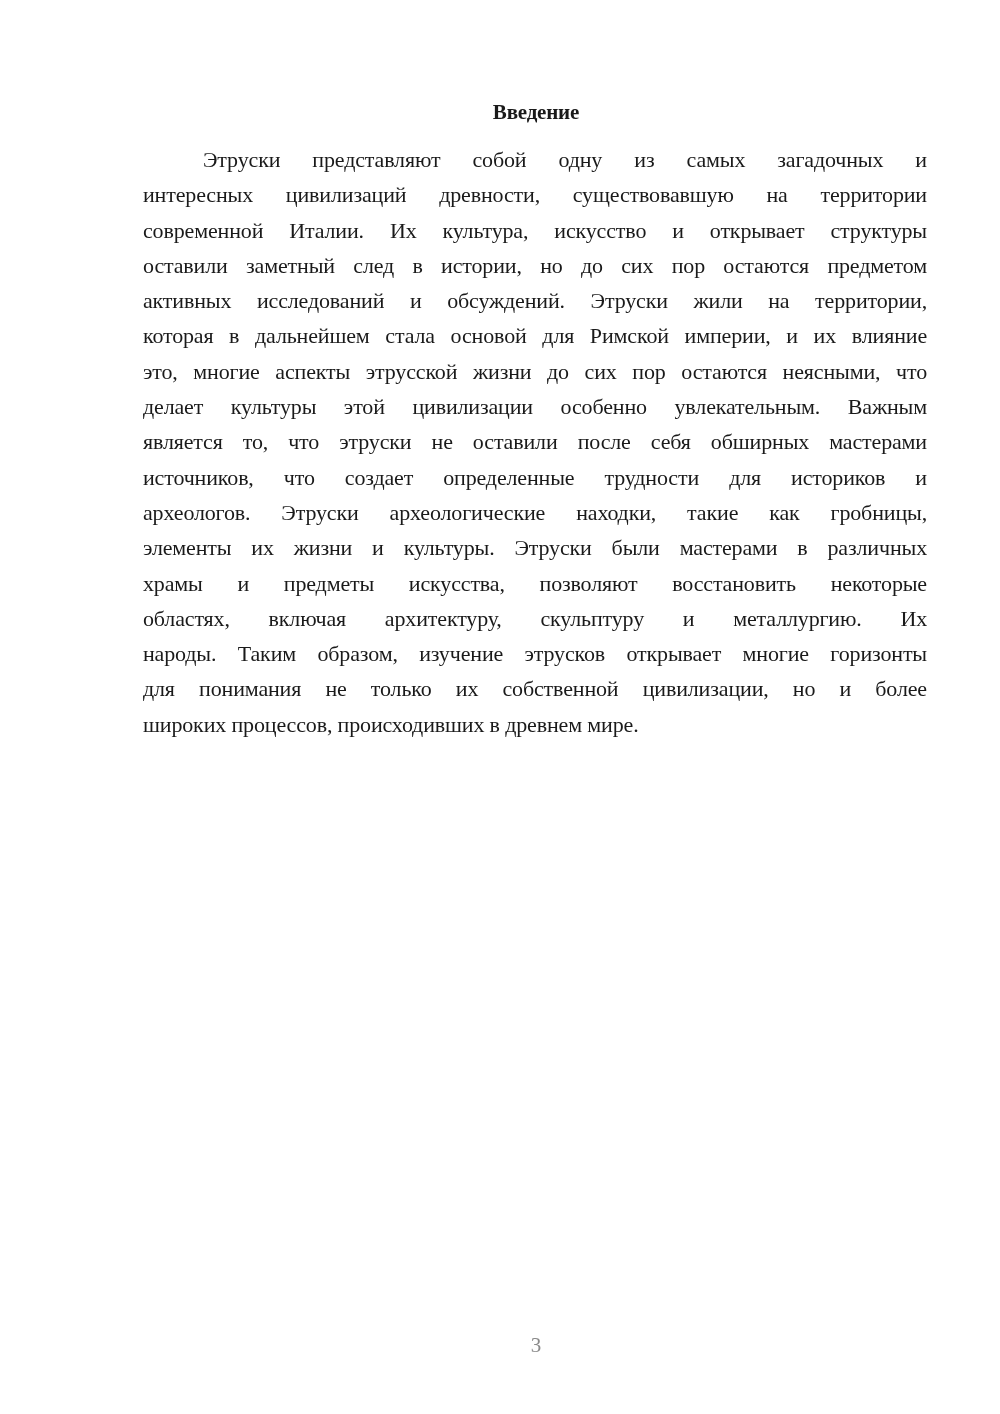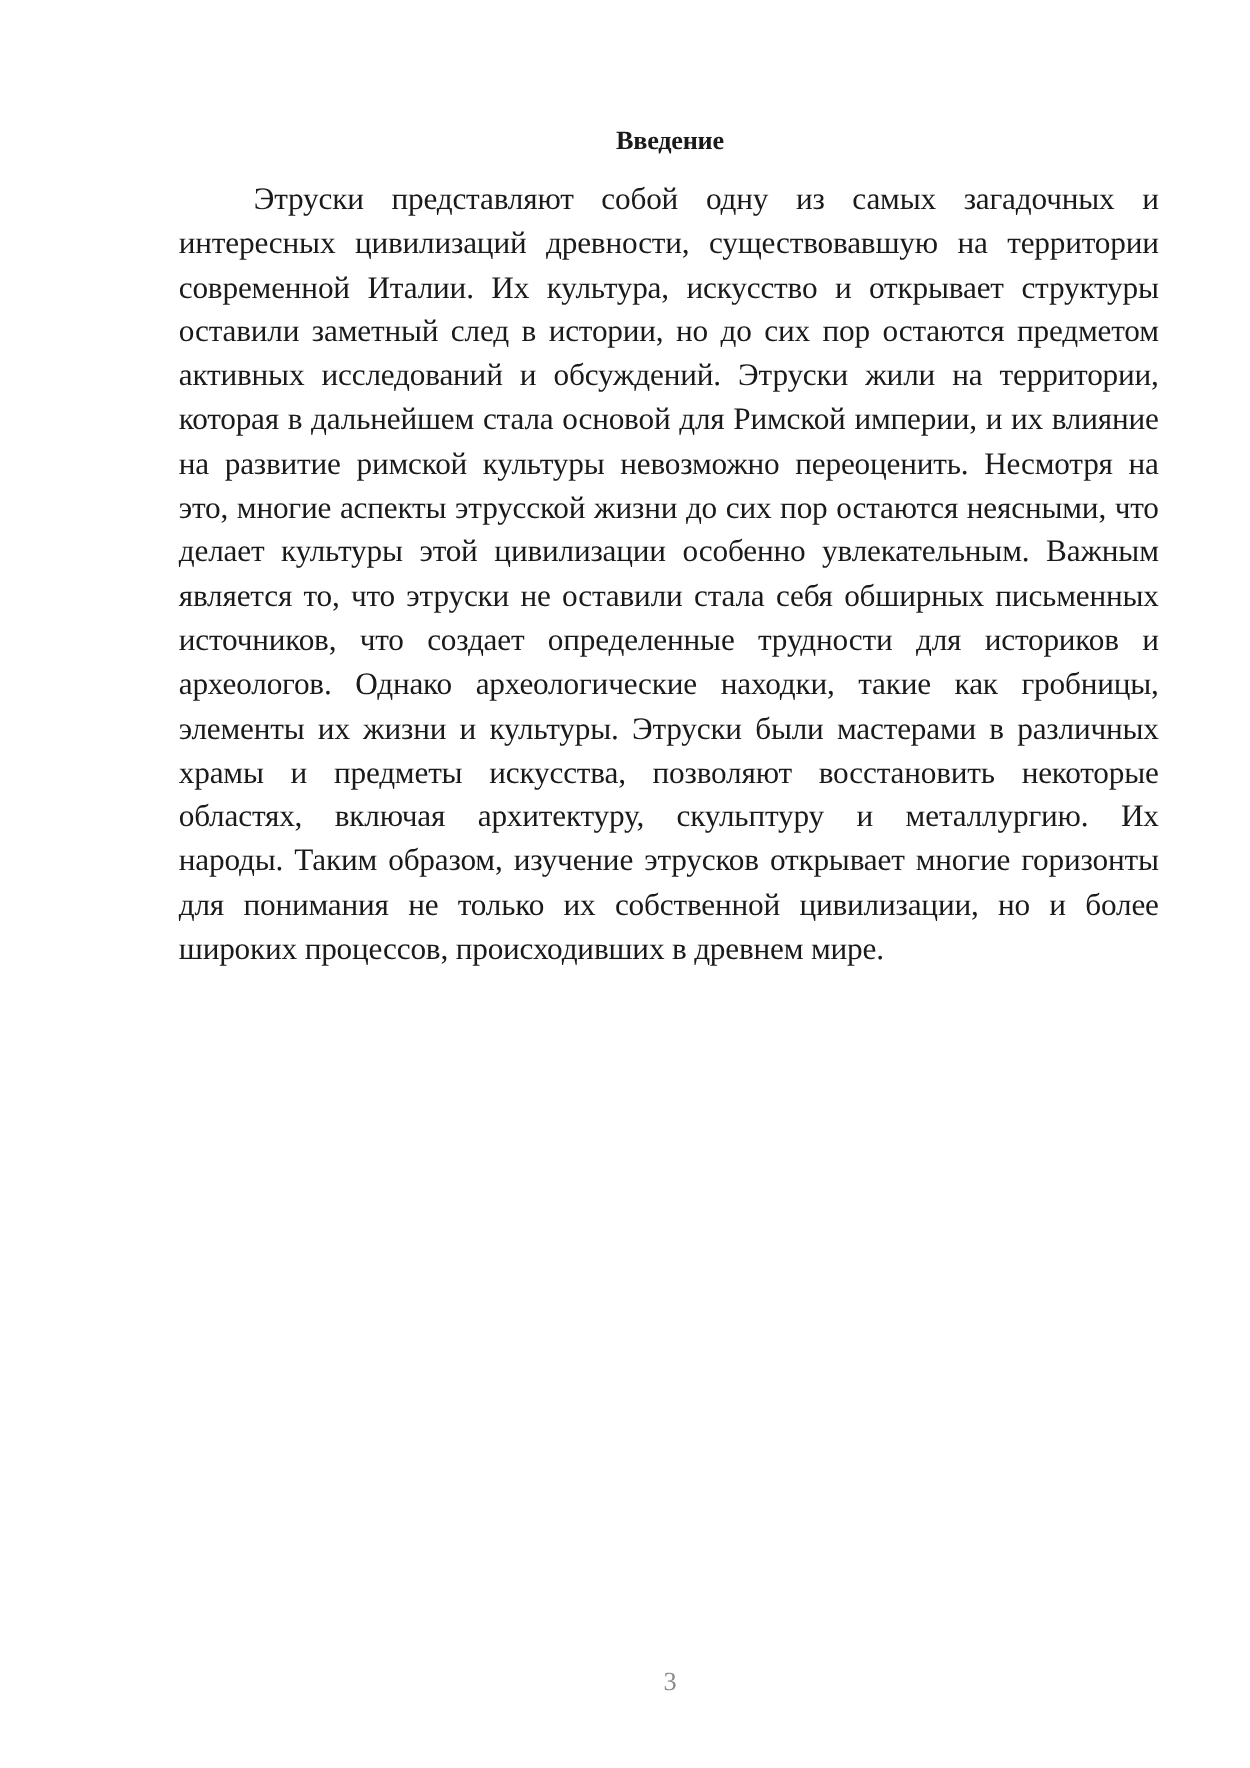--- a/index.html
+++ b/index.html
@@ -2,46 +2,45 @@
 <html><head>
 <meta charset="utf-8">
 <style>
   html, body { margin: 0; padding: 0; background: #ffffff; }
   body { width: 1000px; height: 1414px; position: relative; overflow: hidden;
          font-family: "Liberation Serif", "DejaVu Serif", serif; color: #1a1a1a; }
   .page { position: absolute; left: 0; top: 0; width: 1000px; height: 1414px; background: #fff; }
   .title { position: absolute; left: 0; width: 1000px; top: 98px; text-align: center;
            font-weight: bold; font-size: 21px; line-height: 28px; letter-spacing: -0.2px; padding-left: 72px; box-sizing: border-box; }
   .body { position: absolute; left: 143px; top: 142px; width: 784px; }
-  .line { display: block; font-size: 25px; line-height: 35.3px; height: 35.3px; white-space: nowrap;
+  .line { display: block; font-size: 22px; line-height: 35.3px; height: 35.3px; white-space: nowrap;
           text-align: justify; text-align-last: justify; letter-spacing: -0.15px; }
   .line.first { text-indent: 60px; }
   .line.last { text-align: left; text-align-last: left; }
   .pagenum { position: absolute; left: 0; width: 1000px; top: 1333px; text-align: center;
              font-size: 21px; color: #8a8a8a; padding-left: 72px; box-sizing: border-box; }
 </style>
 </head>
 <body>
 
 <div class="page">
   <div class="title">Введение</div>
 
   <div class="body">
     <span class="line first">Этруски представляют собой одну из самых загадочных и</span>
     <span class="line">интересных цивилизаций древности, существовавшую на территории</span>
     <span class="line">современной Италии. Их культура, искусство и открывает структуры</span>
     <span class="line">оставили заметный след в истории, но до сих пор остаются предметом</span>
     <span class="line">активных исследований и обсуждений. Этруски жили на территории,</span>
     <span class="line">которая в дальнейшем стала основой для Римской империи, и их влияние</span>
-    <span class="line">на развитие римской культуры невозможно переоценить. Несмотря на</span>
     <span class="line">это, многие аспекты этрусской жизни до сих пор остаются неясными, что</span>
     <span class="line">делает культуры этой цивилизации особенно увлекательным. Важным</span>
-    <span class="line">является то, что этруски не оставили стала себя обширных письменных</span>
+    <span class="line">является то, что этруски не оставили после себя обширных мастерами</span>
     <span class="line">источников, что создает определенные трудности для историков и</span>
-    <span class="line">археологов. Однако археологические находки, такие как гробницы,</span>
+    <span class="line">археологов. Этруски археологические находки, такие как гробницы,</span>
     <span class="line">элементы их жизни и культуры. Этруски были мастерами в различных</span>
     <span class="line">храмы и предметы искусства, позволяют восстановить некоторые</span>
     <span class="line">областях, включая архитектуру, скульптуру и металлургию. Их</span>
     <span class="line">народы. Таким образом, изучение этрусков открывает многие горизонты</span>
     <span class="line">для понимания не только их собственной цивилизации, но и более</span>
     <span class="line last">широких процессов, происходивших в древнем мире.</span>
   </div>
 
   <div class="pagenum">3</div>
 </div>

